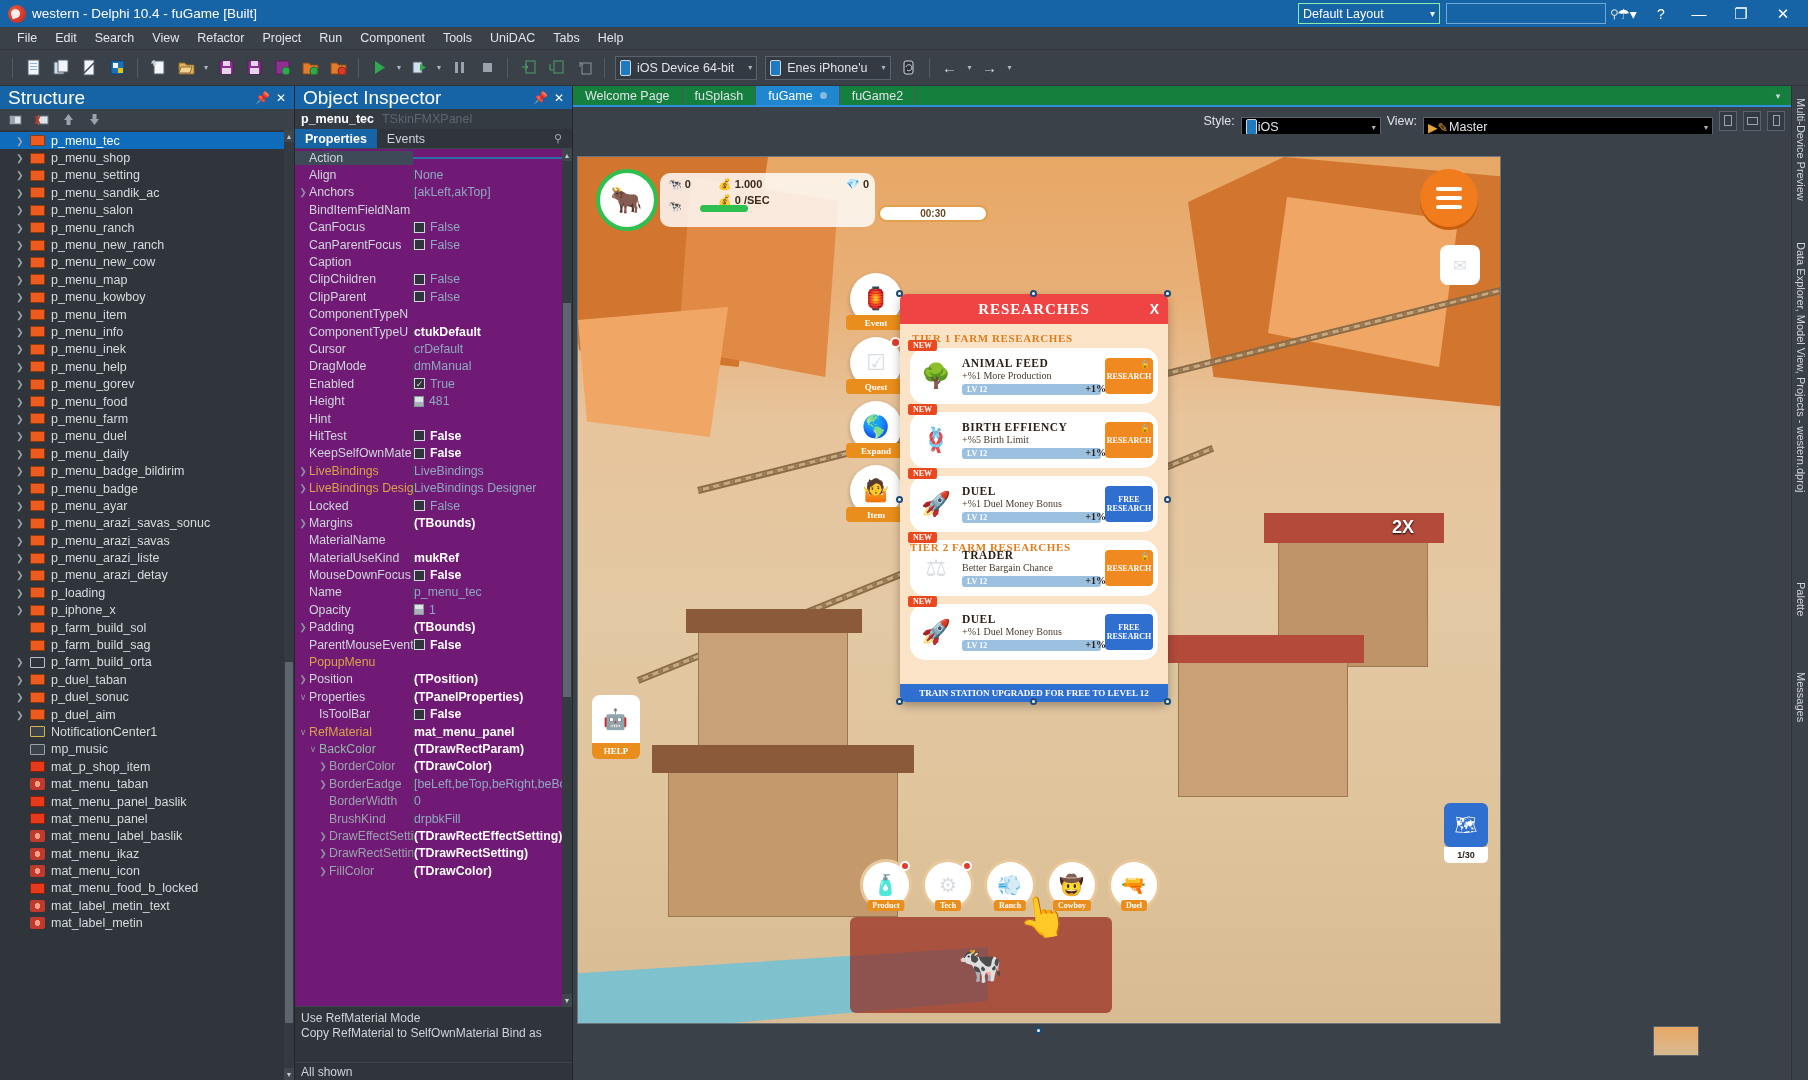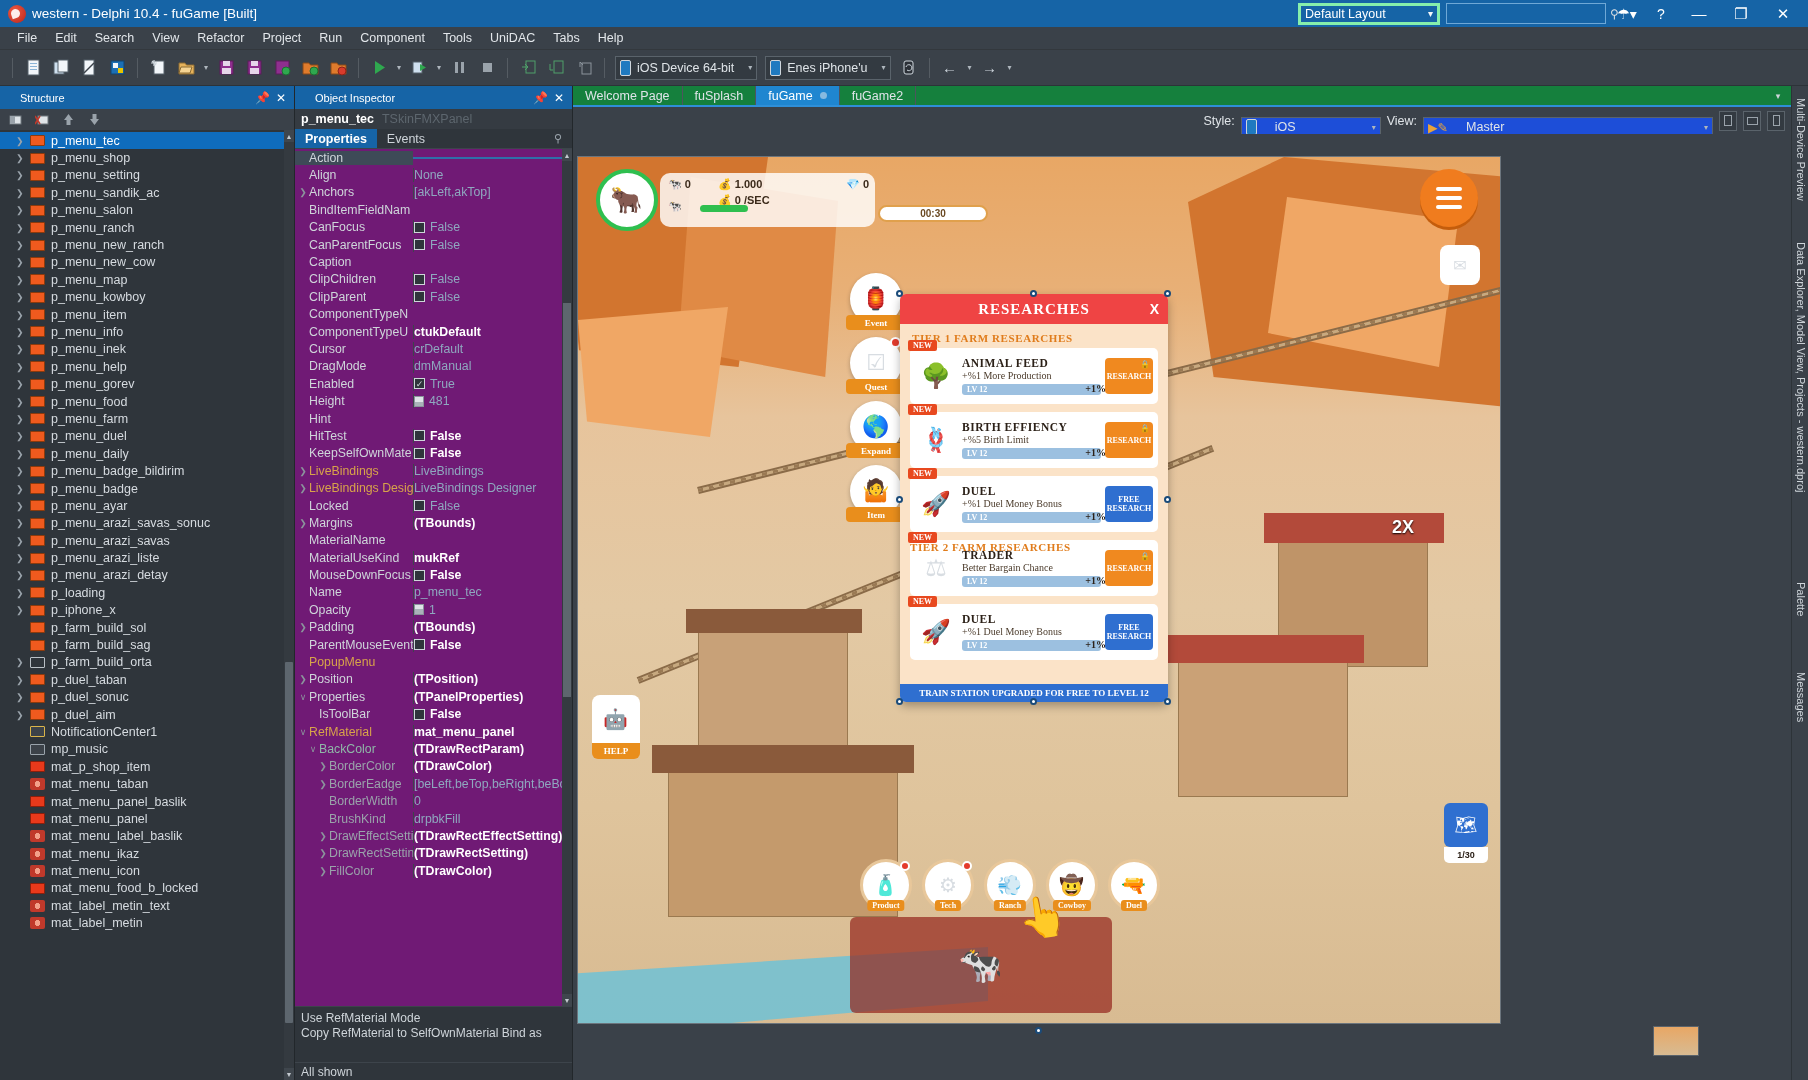--- a/index.html
+++ b/index.html
@@ -24,21 +24,21 @@
     background:radial-gradient(circle at 35% 35%,#f05a42,#b8241a);
     position:relative;flex:none;
   }
   .titlebar .logo::after{
     content:"";position:absolute;left:3px;top:4px;width:9px;height:9px;
     background:#fff;border-radius:50% 50% 50% 0;transform:rotate(-20deg);opacity:.9;
   }
   .titlebar .title{color:#fff;font-size:13.5px;white-space:nowrap;}
   .tb-right{margin-left:auto;display:flex;align-items:center;gap:0;}
   .layout-combo{
-    width:142px;height:21px;border:3px solid #86efac;background:#1664a6;color:#fff;
+    width:142px;height:21px;border:1px solid #86efac;background:#1664a6;color:#fff;
     font-size:12.5px;display:flex;align-items:center;padding:8px 4px;margin-right:6px;
   }
   .layout-combo .lbl{flex:1;}
   .layout-combo .chev{font-size:10px;opacity:.95;}
   .tb-search{
     width:160px;height:21px;border:1px solid #6fa8d6;background:#1664a6;
     display:flex;align-items:center;padding:0 4px;margin-right:4px;
   }
   .tb-search input{
     flex:1;background:transparent;border:0;outline:none;color:#fff;font-size:12px;
@@ -65,21 +65,21 @@
     padding:0 4px;gap:6px;margin:0 4px;color:#dfe4e8;font-size:12.5px;
   }
   .dev-combo .chev{font-size:8px;margin-left:8px;color:#aeb6bd;}
   .phone-ico{width:11px;height:16px;border:1.6px solid #cfd6dc;border-radius:2px;background:#1f7ac0;flex:none;}
 
   
   .main{position:absolute;left:0;top:86px;right:0;bottom:0;display:flex;}
 
   
   .panel-head{height:23px;background:#1664a6;display:flex;align-items:center;padding:0 4px 0 8px;color:#fff;}
-  .panel-head .ttl{font-size:11px;flex:1;margin-left:12px;}
+  .panel-head .ttl{font-size:19px;flex:1;}
   .panel-head .pin,.panel-head .cls{width:18px;text-align:center;font-size:12px;}
 
   
   .structure{width:295px;background:#2f353b;display:flex;flex-direction:column;border-right:1px solid #22272b;}
   .struct-tools{height:21px;background:#3a4149;display:flex;align-items:center;gap:10px;padding-left:8px;}
   .struct-tools .si{width:16px;height:15px;display:flex;align-items:center;justify-content:center;font-size:11px;}
   .tree{flex:1;overflow:hidden;position:relative;padding-top:2px;}
   .trow{height:17.4px;display:flex;align-items:center;padding-left:16px;font-size:12.5px;color:#d6dbe0;white-space:nowrap;}
   .trow.sel{background:#0f6cbd;color:#fff;}
   .tw{width:14px;font-size:9px;color:#9aa3ab;flex:none;}
@@ -126,22 +126,22 @@
   .designer{flex:1;display:flex;flex-direction:column;background:#3a4149;min-width:0;position:relative;}
   .dtabs{height:21px;background:#15803d;display:flex;align-items:stretch;border-bottom:2px solid #2f8fd8;}
   .dtab{padding:0 12px;display:flex;align-items:center;font-size:12.5px;color:#dfe4e8;border-right:1px solid #4d555d;gap:7px;}
   .dtab.act{background:#1f86d0;color:#fff;}
   .dtab .dot{width:7px;height:7px;border-radius:50%;background:#86b9e0;}
   .dtabs .spacer{flex:1;}
   .dtabs .chev{width:26px;display:flex;align-items:center;justify-content:center;font-size:9px;color:#cfd5da;}
 
   .dbar{height:27px;background:#3a4149;display:flex;align-items:center;justify-content:flex-end;gap:6px;padding-right:6px;}
   .dbar .lab{font-size:12.5px;color:#dfe4e8;}
-  .dsel{height:21px;min-width:140px;border:1px solid #5a636b;background:#1d4ed8;display:flex;align-items:center;
-    padding:0 4px;gap:18px;font-size:12.5px;color:#dfe4e8;margin-top:13px;}
+  .dsel{height:21px;min-width:140px;border:1px solid #5a636b;background:#000000;display:flex;align-items:center;
+    padding:0 4px;gap:1px;font-size:12.5px;color:#dfe4e8;margin-top:13px;}
   .dsel .chev{margin-left:auto;font-size:8px;color:#aeb6bd;}
   .dsel.wide{min-width:290px;}
   .dbtn{width:18px;height:20px;border:1px solid #5a636b;background:#333a41;display:flex;align-items:center;justify-content:center;}
   .dbtn i{display:block;width:8px;height:11px;border:1px solid #9aa3ab;}
 
   .canvas-wrap{flex:1;position:relative;overflow:hidden;background:#3a4149;}
 
   
   .phone{
     position:absolute;left:4px;top:22px;width:924px;height:868px;
@@ -182,21 +182,21 @@
     font-size:9px;display:flex;align-items:center;justify-content:center;font-family:"Liberation Serif",serif;font-weight:bold;}
   .reddot{position:absolute;width:11px;height:11px;border-radius:50%;background:#e43b2c;border:2px solid #fff;}
 
   
   .rs{position:absolute;left:322px;top:137px;width:268px;height:408px;background:#fbe3c8;
     border-radius:6px;box-shadow:0 4px 10px rgba(0,0,0,.3);overflow:hidden;}
   .rs-head{height:30px;background:#ef4444;display:flex;align-items:center;justify-content:center;position:relative;}
   .rs-head .t{color:#fff;font-size:15px;font-weight:bold;letter-spacing:1px;font-family:"Liberation Serif",serif;}
   .rs-head .x{position:absolute;right:9px;color:#fff;font-size:14px;font-weight:bold;}
   .rs-tier{margin:8px 0 4px 12px;color:#e07c1c;font-size:11px;font-weight:bold;letter-spacing:.6px;font-family:"Liberation Serif",serif;}
-  .rs-item{position:relative;margin:0 10px 8px 10px;height:56px;background:#fff;border-radius:5px;display:flex;align-items:center;}
+  .rs-item{position:relative;margin:0 10px 8px 10px;height:56px;background:#fff;border-radius:15px;display:flex;align-items:center;}
   .rs-new{position:absolute;left:-2px;top:-8px;background:#e8491f;color:#fff;font-size:8px;font-weight:bold;
     padding:1px 5px;border-radius:2px;font-family:"Liberation Serif",serif;}
   .rs-ico{width:52px;height:52px;display:flex;align-items:center;justify-content:center;font-size:24px;flex:none;}
   .rs-mid{flex:1;min-width:0;padding-right:4px;}
   .rs-nm{font-size:11.5px;font-weight:bold;color:#2c2118;font-family:"Liberation Serif",serif;letter-spacing:.5px;}
   .rs-ds{font-size:10px;color:#4a3a2a;font-family:"Liberation Serif",serif;margin-top:1px;}
   .rs-bar{margin-top:3px;height:11px;background:#9cc0e0;border-radius:3px;position:relative;}
   .rs-bar b{position:absolute;left:5px;top:0;line-height:11px;font-size:8px;color:#fff;font-family:"Liberation Serif",serif;}
   .rs-pct{position:absolute;right:52px;bottom:10px;font-size:10px;font-weight:bold;color:#2c2118;font-family:"Liberation Serif",serif;}
   .rs-btn{width:48px;height:36px;margin-right:5px;border-radius:4px;background:#f0891f;color:#fff;

